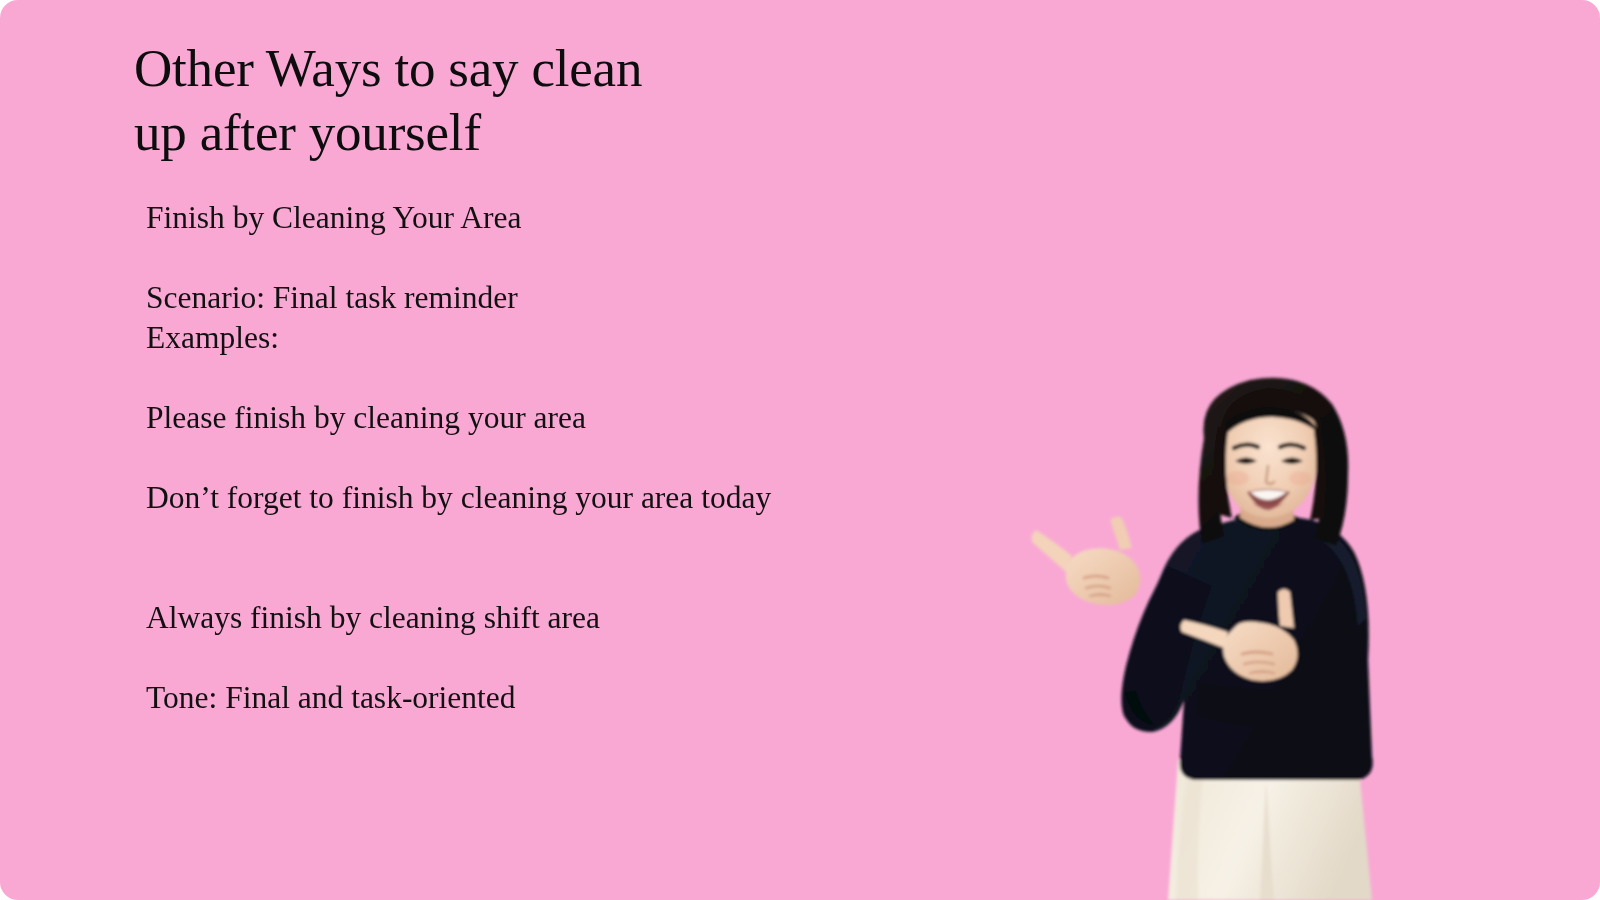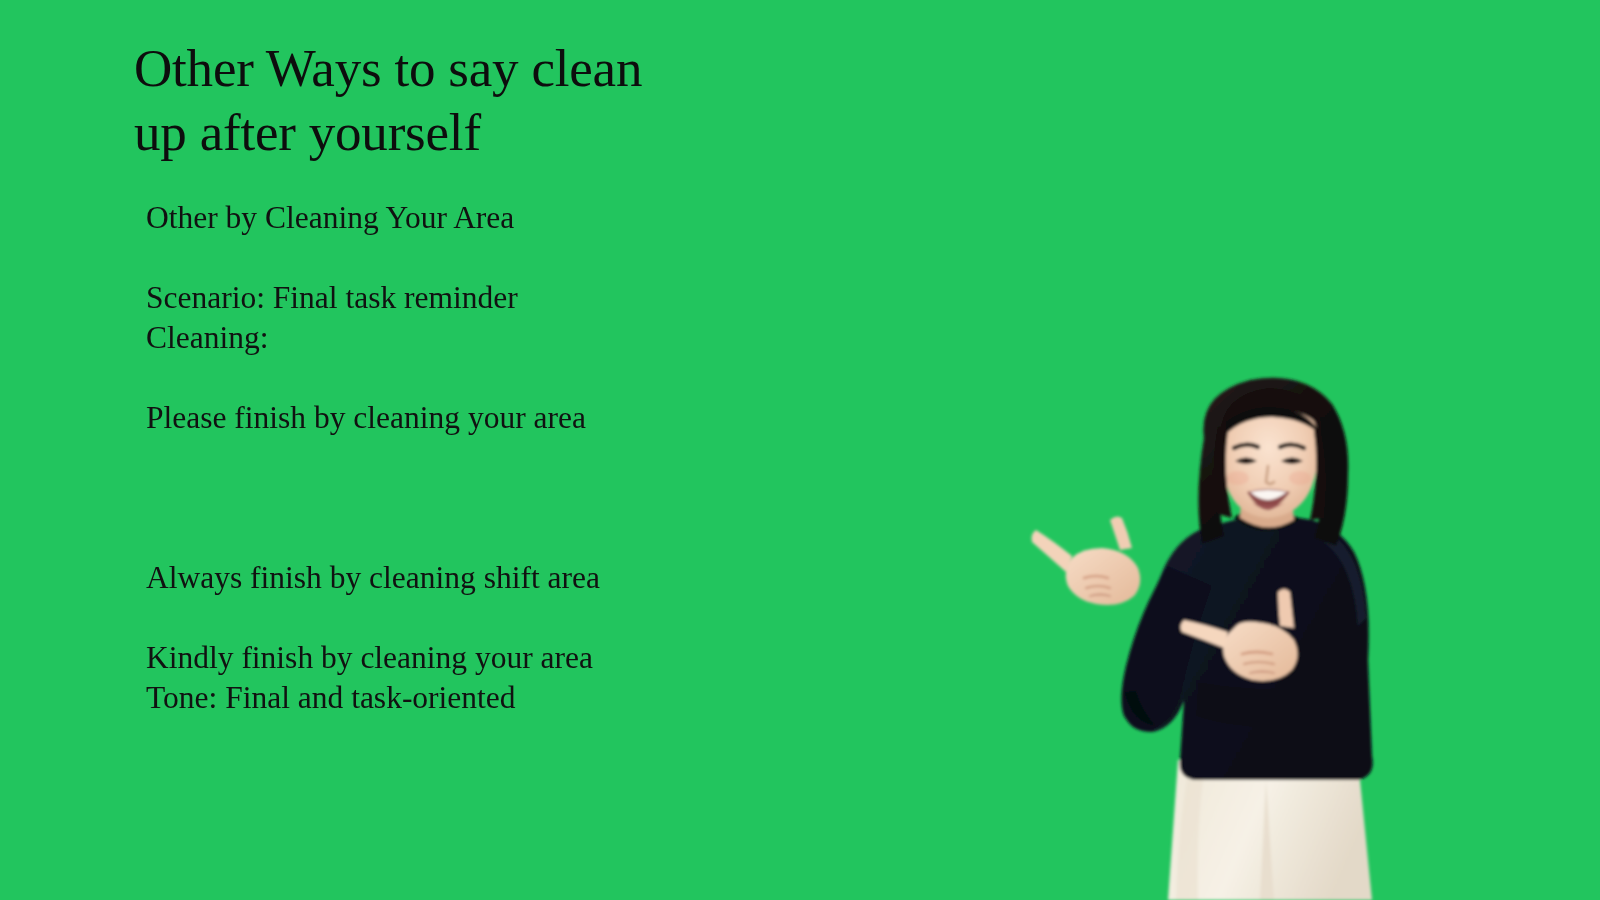--- a/index.html
+++ b/index.html
@@ -55,45 +55,45 @@
     top: 360px;
     width: 430px;
     height: 540px;
     pointer-events: none;
   }
   #person svg { display: block; width: 430px; height: 540px; }
 </style>
 </head>
 <body>
 
-<div id="slide" style="background: #22c55e;">
+<div id="slide" style="background: #f9a8d4; border-radius: 18px;">
 
   <div id="title">Other Ways to say clean
 up after yourself</div>
 
   <div id="body-text" style="color: rgb(17, 17, 17);">
 
-    <div class="line">Other by Cleaning Your Area</div>
+    <div class="line">Finish by Cleaning Your Area</div>
     <div class="line blank"></div>
 
     <div class="line">Scenario: Final task reminder</div>
-    <div class="line">Cleaning:</div>
+    <div class="line">Examples:</div>
     <div class="line blank"></div>
 
     <div class="line">Please finish by cleaning your area</div>
     <div class="line blank"></div>
 
+    <div class="line">Don’t forget to finish by cleaning your area today</div>
     <div class="line blank"></div>
 
     <div class="line blank"></div>
 
     <div class="line">Always finish by cleaning shift area</div>
     <div class="line blank"></div>
 
-    <div class="line">Kindly finish by cleaning your area</div>
     <div class="line">Tone: Final and task-oriented</div>
   </div>
 
   <div id="person">
     <svg viewBox="0 0 430 540" xmlns="http://www.w3.org/2000/svg" aria-hidden="true">
       <defs>
         <radialGradient id="faceG" cx="48%" cy="42%" r="62%">
           <stop offset="0%" stop-color="#fae3d0"></stop>
           <stop offset="62%" stop-color="#f0cdb3"></stop>
           <stop offset="100%" stop-color="#e0b697"></stop>

